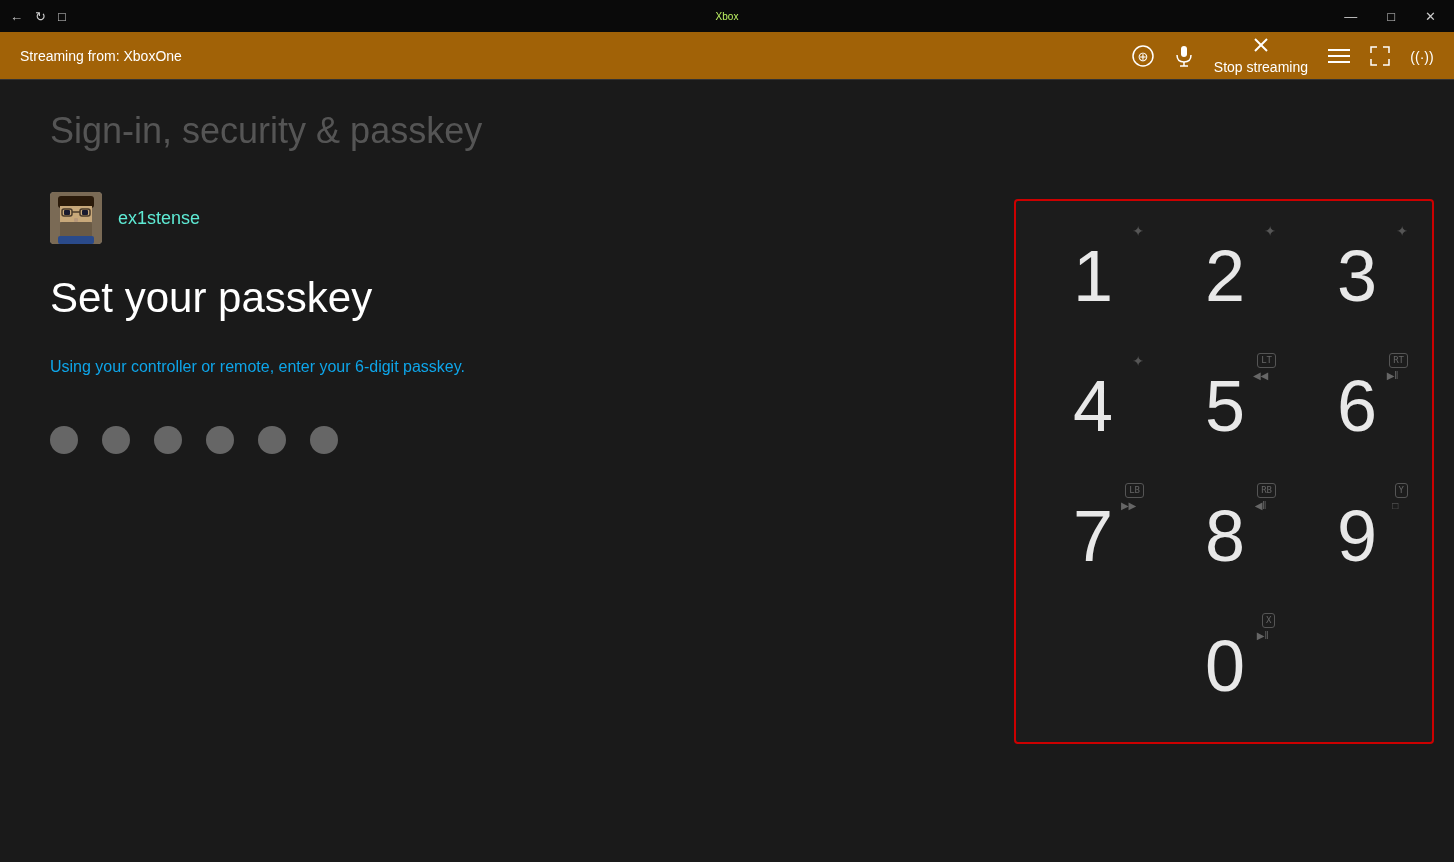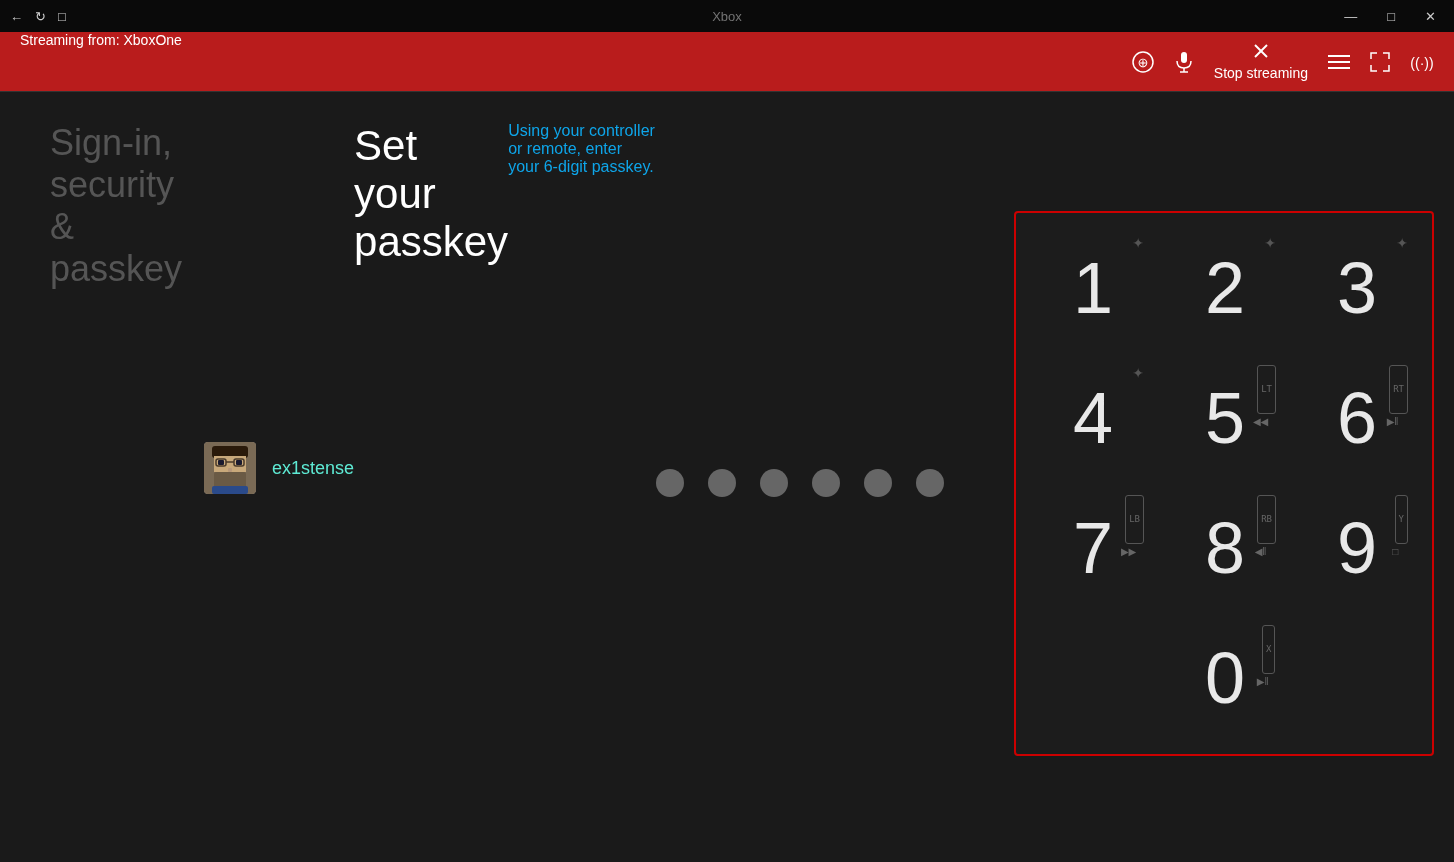--- a/index.html
+++ b/index.html
@@ -30,40 +30,41 @@
     }
     #title-bar-left span {
       font-size: 13px;
       color: #ccc;
       cursor: pointer;
     }
     #title-bar-title {
       position: absolute;
       left: 50%;
       transform: translateX(-50%);
-      font-size: 13px;
-      color: #737373;
+      font-size: 10px;
+      color: #bef264;
     }
     #title-bar-controls {
       display: flex;
       gap: 14px;
       align-items: center;
     }
     #title-bar-controls span {
       font-size: 13px;
       color: #ccc;
       cursor: pointer;
       padding: 2px 8px;
     }
 
     
     #streaming-bar {
-      background: #b91c1c;
-      height: 60px;
-      display: flex;
+      background: #a16207;
+      height: 48px;
+      display: flex;
+      align-items: center;
       justify-content: space-between;
       padding: 0 20px;
       border-bottom: 1px solid #333;
     }
     #streaming-label {
       font-size: 14px;
       color: #fff;
     }
     #streaming-controls {
       display: flex;
@@ -93,20 +94,21 @@
       display: flex;
       height: calc(862px - 32px - 48px);
       position: relative;
     }
 
     
     #left-panel {
       flex: 1;
       padding: 30px 50px;
       display: flex;
+      flex-direction: column;
     }
 
     #page-title {
       font-size: 36px;
       font-weight: 300;
       color: #555;
       margin-bottom: 40px;
     }
 
     #user-row {
@@ -224,21 +226,21 @@
       flex-direction: column;
       align-items: center;
       gap: 2px;
     }
 
     .key-hint-icon {
       font-size: 9px;
       color: #666;
       border: 1px solid #555;
       border-radius: 3px;
-      padding: 18px 3px;
+      padding: 1px 3px;
       line-height: 1.2;
       font-family: monospace;
       white-space: nowrap;
       margin-left: 12px;
     }
 
     .key-hint-symbol {
       font-size: 10px;
       color: #666;
     }

